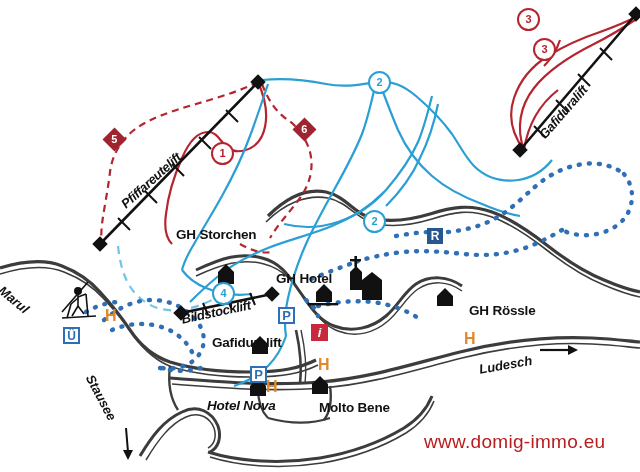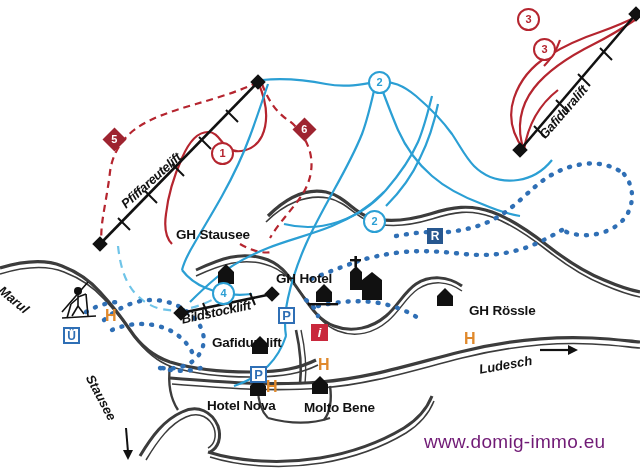--- a/index.html
+++ b/index.html
@@ -21,21 +21,21 @@
   .bus-h{position:absolute;color:#e08game;}
   .bus-h{color:#e0892c;font-size:16px;font-weight:bold;font-family:"Liberation Sans",sans-serif;}
 
   .marker{position:absolute;display:flex;align-items:center;justify-content:center;
           font-weight:bold;color:#fff;font-size:11px;line-height:1;}
   .m-circle-red{width:19px;height:19px;border-radius:50%;background:#fff;border:2.5px solid #b5252f;color:#b5252f;}
   .m-circle-blue{width:19px;height:19px;border-radius:50%;background:#fff;border:2.5px solid #2b9fd4;color:#2b9fd4;}
   .m-diamond{width:17px;height:17px;background:#9e2430;transform:rotate(45deg);}
   .m-diamond span{transform:rotate(-45deg);color:#fff;font-size:11px;font-weight:bold;}
 
-  .watermark{position:absolute;font-size:19px;color:#701a75;font-family:"Liberation Sans",sans-serif;
+  .watermark{position:absolute;font-size:19px;color:#b91c1c;font-family:"Liberation Sans",sans-serif;
              letter-spacing:0.3px;font-weight:normal;}
   .rot-n42{transform:rotate(-42deg);transform-origin:left top;}
   .rot-p40{transform:rotate(40deg);transform-origin:left top;}
   .rot-p62{transform:rotate(62deg);transform-origin:left top;}
   .rot-n12{transform:rotate(-12deg);transform-origin:left top;}
   .rot-n10{transform:rotate(-10deg);transform-origin:left top;}
 </style>
 </head>
 <body>
 
@@ -244,26 +244,26 @@
       <path d="M123,450 L133,450 L128,460 Z"></path>
     </g>
   </svg>
 
   <div class="lbl lift-lbl rot-n42" style="left:118px;top:200px;">Pfiffareutelift</div>
 
   <div class="lbl lift-lbl rot-n48" style="left:536px;top:132px;transform:rotate(-49deg);transform-origin:left top;">Gafiduralift</div>
 
   <div class="lbl lift-lbl rot-n12" style="left:180px;top:312px;">Bildstocklift</div>
 
-  <div class="lbl poi-lbl" style="left:176px;top:227px;">GH Stausee</div>
+  <div class="lbl poi-lbl" style="left:176px;top:227px;">GH Storchen</div>
   <div class="lbl poi-lbl" style="left:276px;top:271px;">GH Hotel</div>
   <div class="lbl poi-lbl" style="left:449px;top:303px;margin-left:20px;">GH Rössle</div>
   <div class="lbl poi-lbl" style="left:212px;top:335px;">Gafiduralift</div>
-  <div class="lbl poi-lbl" style="left:207px;top:398px;">Hotel Nova</div>
-  <div class="lbl poi-lbl" style="left:304px;top:400px;">Molto Bene</div>
+  <div class="lbl poi-lbl" style="left:207px;top:398px;font-style:italic;">Hotel Nova</div>
+  <div class="lbl poi-lbl" style="left:319px;top:400px;">Molto Bene</div>
 
   <div class="lbl road-lbl rot-p40" style="left:2px;top:280px;">-Marul</div>
   <div class="lbl road-lbl rot-p62" style="left:96px;top:372px;">Stausee</div>
   <div class="lbl road-lbl rot-n10" style="left:478px;top:362px;">Ludesch</div>
 
   <div class="marker m-diamond" style="left:106px;top:131px;">
     <span>5</span>
   </div>
 
   <div class="marker m-circle-red" style="left:211px;top:142px;">1</div>

